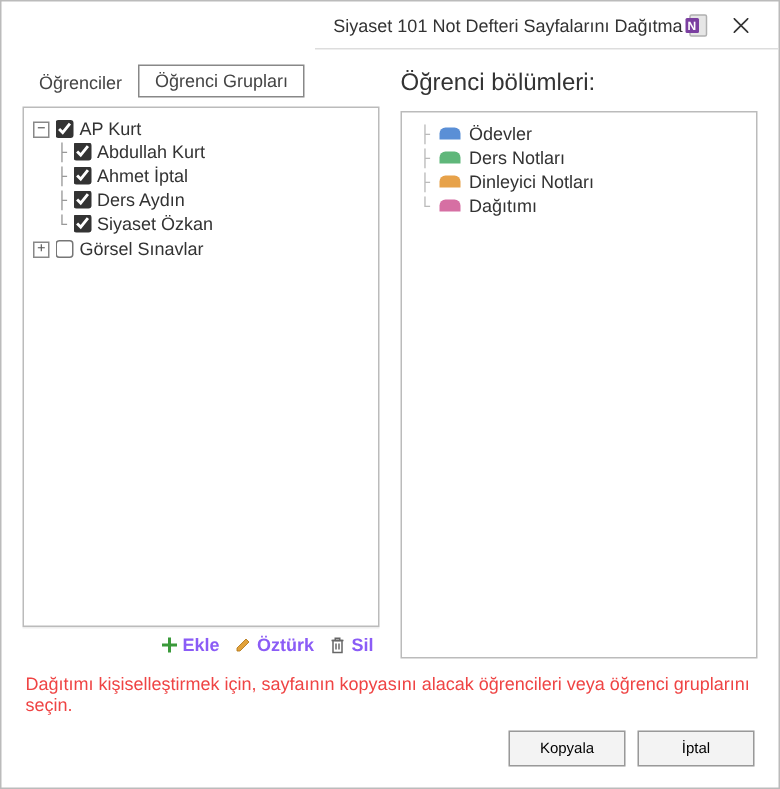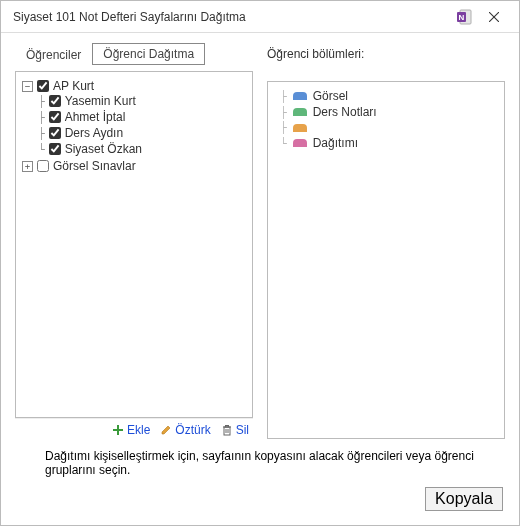--- a/index.html
+++ b/index.html
@@ -13,20 +13,21 @@
     height: 526px;
     overflow: hidden;
   }
   .dialog {
     width: 520px;
     height: 526px;
     border: 1px solid #bbb;
     background: #fff;
     display: flex;
     flex-direction: column;
+    align-items: flex-end;
   }
   .titlebar {
     height: 32px;
     display: flex;
     align-items: center;
     border-bottom: 1px solid #ddd;
     padding: 0 8px 0 12px;
   }
   .titlebar .title {
     flex: 1;
@@ -75,23 +76,23 @@
     cursor: pointer;
     border: 1px solid transparent;
     border-bottom: none;
     margin-top: 48px;
   }
   .tab.active {
     border: 1px solid #888;
     background: #fff;
   }
   .sections-header {
-    font-size: 12px;
+    font-size: 16px;
     color: #333;
-    margin-bottom: 20px;
+    margin-bottom: 9px;
     padding-top: 4px;
   }
   .panel {
     flex: 1;
     border: 1px solid #bbb;
     background: #fff;
     overflow: auto;
     padding: 6px 4px;
     position: relative;
   }
@@ -136,22 +137,23 @@
     justify-content: flex-end;
     padding: 4px 4px 2px 4px;
     border-top: 1px solid #eee;
     margin-top: 0;
   }
   .toolbar .tbtn {
     display: flex;
     align-items: center;
     gap: 3px;
     font-size: 12px;
-    color: #1d4ed8;
-    cursor: pointer;
+    color: #8b5cf6;
+    cursor: pointer;
+    font-weight: bold;
   }
   .toolbar svg { flex-shrink: 0; }
 
   .sections-list {
     list-style: none;
     margin: 0;
     padding-left: 8px;
   }
   .sections-list li {
     display: flex;
@@ -161,36 +163,35 @@
   }
   .sections-list .conn {
     color: #bbb;
   }
   .sect-icon {
     width: 14px; height: 8px;
     border-radius: 4px 4px 0 0;
   }
   .hint {
     font-size: 12px;
-    color: #000000;
+    color: #ef4444;
     padding: 10px 2px 10px 2px;
-    margin-left: 28px;
   }
   .footer {
     display: flex;
     justify-content: flex-end;
     gap: 8px;
     padding: 0 2px 2px 2px;
   }
   .btn {
     min-width: 78px;
     height: 24px;
     border: 1px solid #999;
     background: #f3f3f3;
-    font-size: 16px;
+    font-size: 10px;
     cursor: pointer;
   }
   .left-wrap { display: flex; flex-direction: column; flex: 1; }
 </style>
 </head>
 <body>
 
 <div class="dialog">
 
   <div class="titlebar">
@@ -209,39 +210,39 @@
       </svg>
     </div>
   </div>
 
   <div class="body">
     <div class="columns">
 
       <div class="col">
         <div class="tabs">
           <div class="tab">Öğrenciler</div>
-          <div class="tab active">Öğrenci Dağıtma</div>
+          <div class="tab active">Öğrenci Grupları</div>
         </div>
 
         <div class="left-wrap">
           <div class="panel">
             <div class="tree">
               <ul>
                 <li>
                   <div class="row">
                     <span class="expander">−</span>
                     <input type="checkbox" class="cb" checked="" style="">
                     <span>AP Kurt</span>
                   </div>
                   <ul>
                     <li>
                       <div class="row">
                         <span class="conn">├</span>
                         <input type="checkbox" class="cb" checked="" style="">
-                        <span>Yasemin Kurt</span>
+                        <span>Abdullah Kurt</span>
                       </div>
                     </li>
                     <li>
                       <div class="row">
                         <span class="conn">├</span>
                         <input type="checkbox" class="cb" checked="" style="">
                         <span>Ahmet İptal</span>
                       </div>
                     </li>
                     <li>
@@ -299,42 +300,44 @@
         </div>
       </div>
 
       <div class="col">
         <div class="sections-header">Öğrenci bölümleri:</div>
         <div class="panel">
           <ul class="sections-list">
             <li>
               <span class="conn">├</span>
               <span class="sect-icon" style="background:#5a8fd6"></span>
-              <span>Görsel</span>
+              <span>Ödevler</span>
             </li>
             <li>
               <span class="conn">├</span>
               <span class="sect-icon" style="background:#5fb77a"></span>
               <span>Ders Notları</span>
             </li>
             <li>
               <span class="conn">├</span>
               <span class="sect-icon" style="background:#e7a24a"></span>
+              <span>Dinleyici Notları</span>
             </li>
             <li>
               <span class="conn">└</span>
               <span class="sect-icon" style="background:#d66fa3"></span>
               <span>Dağıtımı</span>
             </li>
           </ul>
         </div>
       </div>
 
     </div>
 
     <div class="hint">Dağıtımı kişiselleştirmek için, sayfaının kopyasını alacak öğrencileri veya öğrenci gruplarını seçin.</div>
 
     <div class="footer">
       <button class="btn">Kopyala</button>
+      <button class="btn">İptal</button>
     </div>
   </div>
 
 </div>
 
 </body></html>

